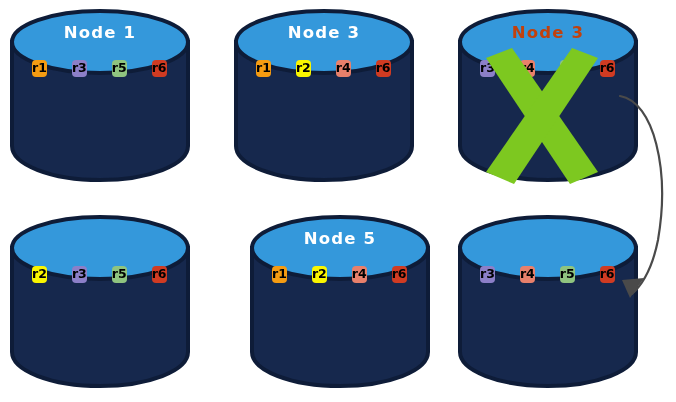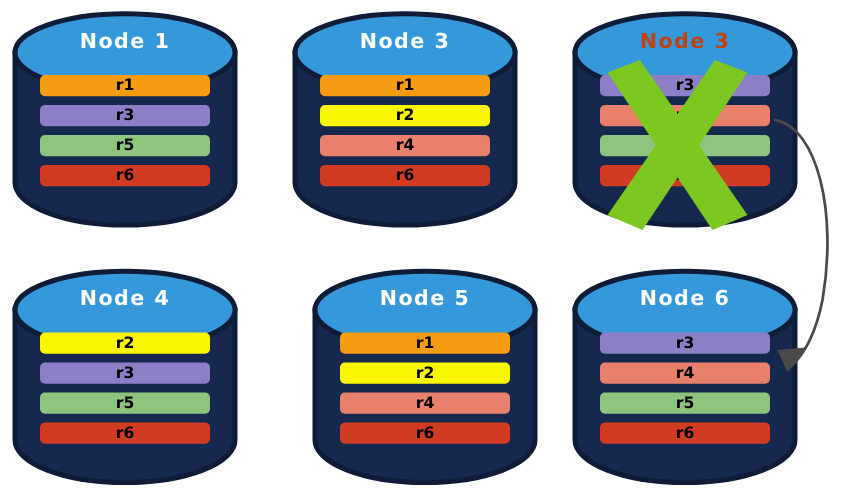--- a/index.html
+++ b/index.html
@@ -30,22 +30,22 @@
     left: 0; top: 0;
     width: 184px;
     height: 178px;
   }
   .node .records {
     position: absolute;
     left: 24px;
     top: 54px;
     width: 136px;
     display: flex;
-    flex-direction: column;
-    gap: 7px;
+    flex-direction: row;
+    gap: 25px;
     text-align: right;
   }
   .rec {
     height: 17px;
     border-radius: 4px;
     display: flex;
     align-items: center;
     justify-content: center;
     font-size: 12.5px;
     font-weight: bold;
@@ -134,21 +134,20 @@
     <path d="M6 10 L32 0 L118 124 L90 136 Z" fill="#7DC820"></path>
     <path d="M118 10 L92 0 L6 124 L34 136 Z" fill="#7DC820"></path>
   </g>
 </svg>
 
 <div class="node" id="node-4-el" style="left:8px; top:212px;">
   <svg class="cyl" viewBox="0 0 184 178">
     <path d="M4 36 L4 140 A88 34 0 0 0 180 140 L180 36 Z" fill="#16284D" stroke="#0E1C38" stroke-width="4"></path>
     <ellipse cx="92" cy="36" rx="88" ry="31" fill="#3498DB" stroke="#0E1C38" stroke-width="4"></ellipse>
   </svg>
-  <div class="node-title" style="color: rgb(255, 255, 255);">Node 4</div>
   <div class="records">
     <div class="rec" style="background: rgb(250, 246, 0);">r2</div>
     <div class="rec" style="background: rgb(140, 127, 200);">r3</div>
     <div class="rec" style="background: rgb(143, 196, 127);">r5</div>
     <div class="rec" style="background: rgb(208, 59, 34);">r6</div>
   </div>
 </div>
 
 <div class="node" id="node-5-el" style="left:248px; top:212px;">
   <svg class="cyl" viewBox="0 0 184 178">
@@ -162,21 +161,20 @@
     <div class="rec" style="background: rgb(232, 128, 107);">r4</div>
     <div class="rec" style="background: rgb(208, 59, 34);">r6</div>
   </div>
 </div>
 
 <div class="node" id="node-6-el" style="left:456px; top:212px;">
   <svg class="cyl" viewBox="0 0 184 178">
     <path d="M4 36 L4 140 A88 34 0 0 0 180 140 L180 36 Z" fill="#16284D" stroke="#0E1C38" stroke-width="4"></path>
     <ellipse cx="92" cy="36" rx="88" ry="31" fill="#3498DB" stroke="#0E1C38" stroke-width="4"></ellipse>
   </svg>
-  <div class="node-title" style="color: rgb(255, 255, 255);">Node 6</div>
   <div class="records">
     <div class="rec" style="background: rgb(140, 127, 200);">r3</div>
     <div class="rec" style="background: rgb(232, 128, 107);">r4</div>
     <div class="rec" style="background: rgb(143, 196, 127);">r5</div>
     <div class="rec" style="background: rgb(208, 59, 34);">r6</div>
   </div>
 </div>
 
 <svg class="arrow" viewBox="0 0 76 230">
   <path d="M20 16 C 54 22, 70 90, 58 160 C 52 190, 42 205, 32 214" fill="none" stroke="#4A4A4A" stroke-width="2.2" stroke-linecap="round"></path>

